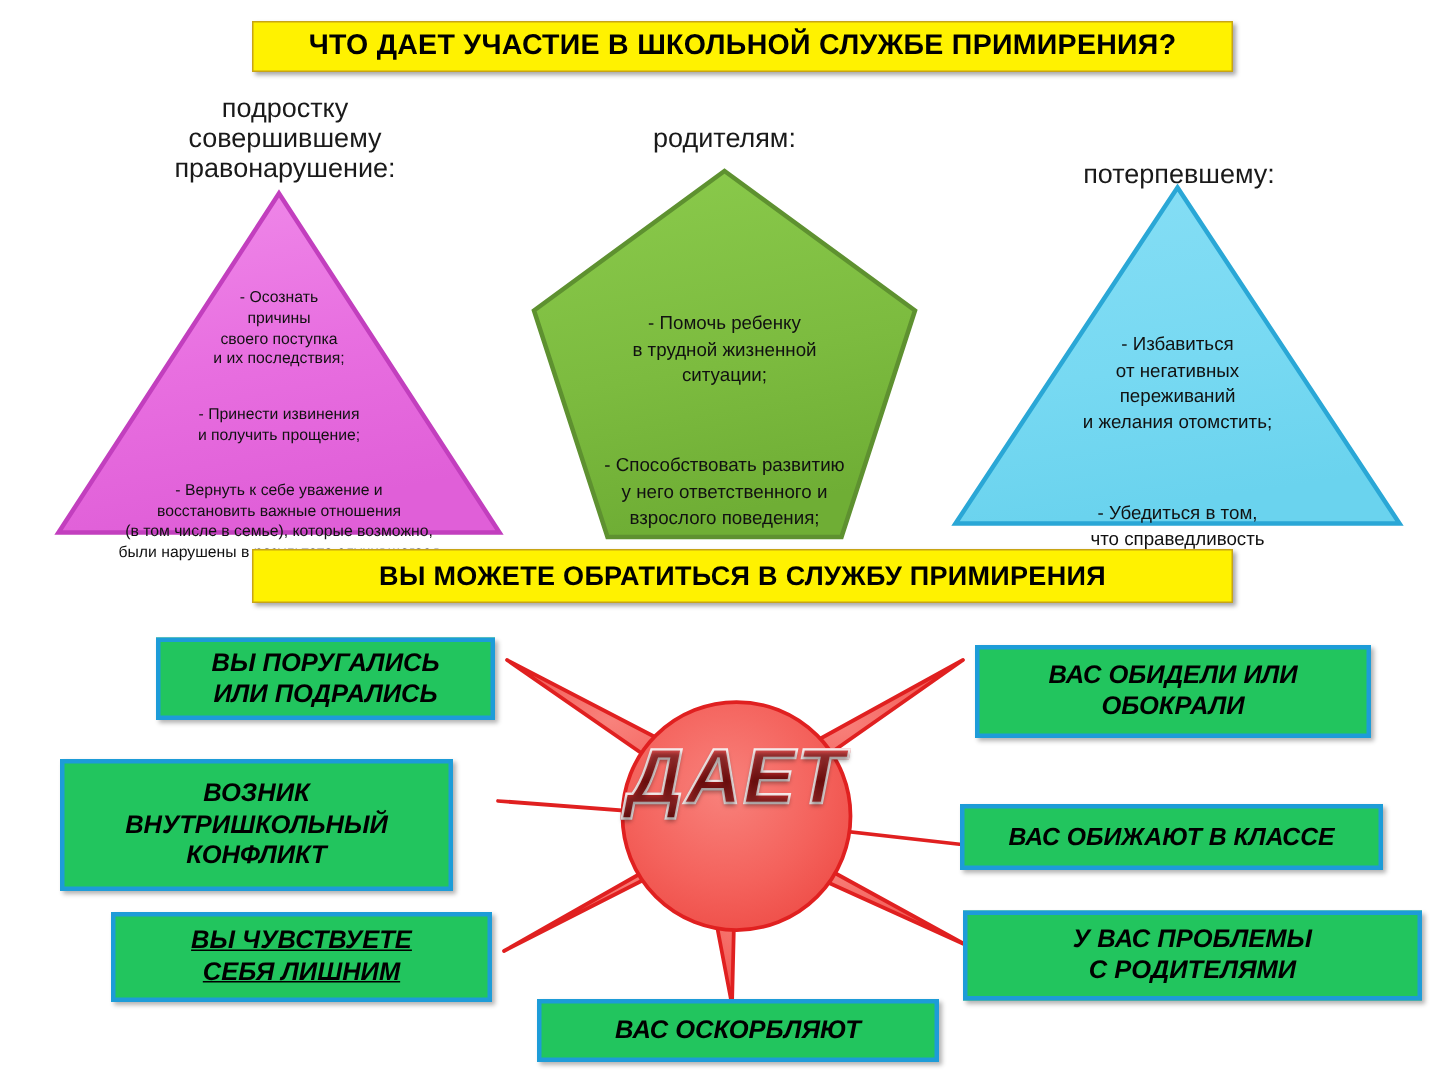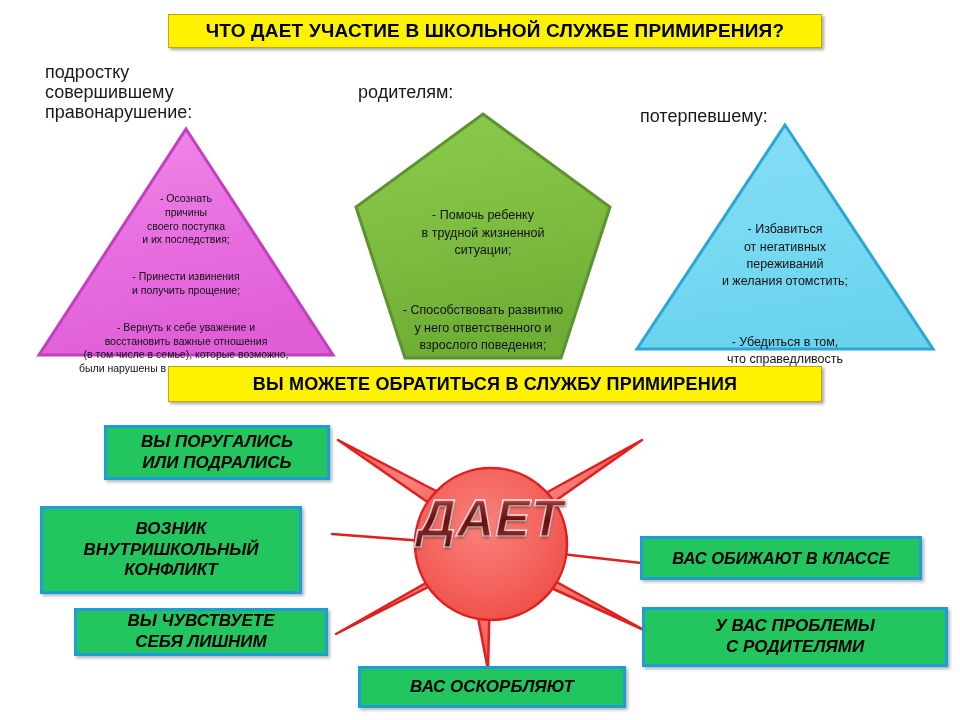--- a/index.html
+++ b/index.html
@@ -31,21 +31,21 @@
     font-size:19px;
   }
   #banner-mid{
     left:168px;top:366px;width:654px;height:36px;
     font-size:18px;
   }
 
   
   .caption{
     position:absolute;
-    text-align:left;
+    text-align:center;
     font-size:18px;
     color:#1a1a1a;
     line-height:1.12;
     white-space:pre-line;
   }
   #cap-left{left:45px;top:62px;width:290px;}
   #cap-mid{left:358px;top:82px;width:250px;}
   #cap-right{left:640px;top:82px;width:292px;margin-top:24px;}
 
   
@@ -114,21 +114,21 @@
     display:flex;align-items:center;justify-content:center;
     text-align:center;
     font-weight:bold;font-style:italic;
     color:#000;
     line-height:1.22;
     box-sizing:border-box;
     white-space:pre-line;
   }
   #box-1{left:104px;top:425px;width:226px;height:55px;font-size:17px;}
   #box-2{left:40px;top:506px;width:262px;height:88px;font-size:17px;}
-  #box-3{left:74px;top:608px;width:254px;height:48px;font-size:17px;}
+  #box-3{left:74px;top:608px;width:254px;height:60px;font-size:17px;text-decoration:underline;}
   #box-4{left:650px;top:430px;width:264px;height:62px;font-size:17px;}
   #box-5{left:640px;top:536px;width:282px;height:44px;font-size:16.5px;}
   #box-6{left:642px;top:607px;width:306px;height:60px;font-size:17px;}
   #box-7{left:358px;top:666px;width:268px;height:42px;font-size:17px;font-style:italic;}
 </style>
 </head>
 <body>
 
 <div id="poster">
 
@@ -240,18 +240,20 @@
   </div>
   <div id="star-label">ДАЕТ</div>
 
   <div class="cbox" id="box-1">ВЫ ПОРУГАЛИСЬ
 ИЛИ ПОДРАЛИСЬ</div>
   <div class="cbox" id="box-2">ВОЗНИК
 ВНУТРИШКОЛЬНЫЙ
 КОНФЛИКТ</div>
   <div class="cbox" id="box-3">ВЫ ЧУВСТВУЕТЕ
 СЕБЯ ЛИШНИМ</div>
+  <div class="cbox" id="box-4">ВАС ОБИДЕЛИ ИЛИ
+ОБОКРАЛИ</div>
   <div class="cbox" id="box-5">ВАС ОБИЖАЮТ В КЛАССЕ</div>
   <div class="cbox" id="box-6">У ВАС ПРОБЛЕМЫ
 С РОДИТЕЛЯМИ</div>
   <div class="cbox" id="box-7">ВАС ОСКОРБЛЯЮТ</div>
 
 </div>
 
 </body></html>

